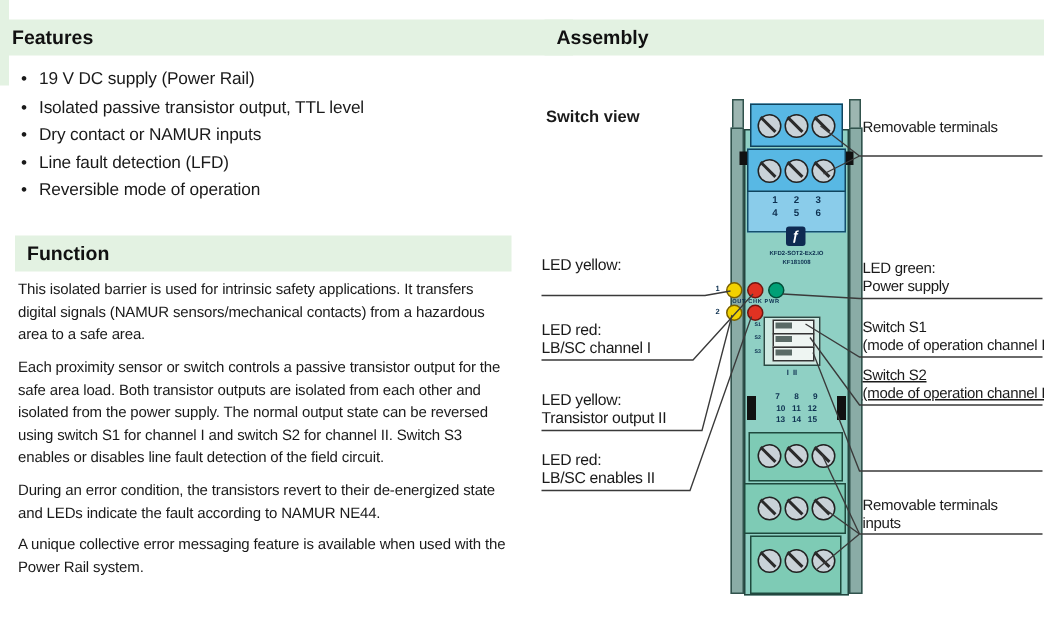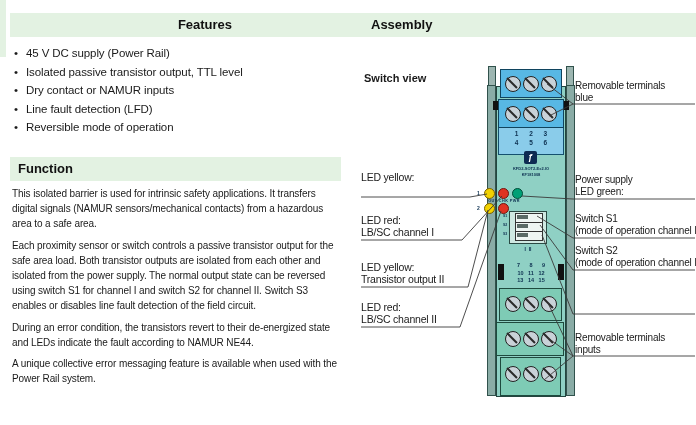--- a/index.html
+++ b/index.html
@@ -2,21 +2,21 @@
 <html><head>
 <meta charset="utf-8">
 <style>
   html,body{margin:0;padding:0;}
   body{width:696px;height:425px;background:#ffffff;font-family:"Liberation Sans",sans-serif;color:#1a1a1a;}
   .page{position:relative;width:696px;height:425px;overflow:hidden;background:#fff;}
 
   .edge-strip{position:absolute;left:0;top:0;width:6px;height:57px;background:#e3f2e2;}
 
   .section-bar{position:absolute;height:24px;background:#e3f2e2;box-sizing:border-box;padding:4px 0 0 8px;font-size:13px;font-weight:bold;color:#111;}
-  #bar-features{left:10px;top:13px;width:382px;text-align:center;}
+  #bar-features{left:0;top:13px;width:382px;}
   #bar-function{left:10px;top:157px;width:331px;}
   #bar-assembly{left:363px;top:13px;width:333px;}
 
   ul.features{position:absolute;left:14px;top:44px;width:322px;margin:0;padding:0;list-style:none;}
   ul.features li{font-size:11.5px;line-height:18.5px;padding-left:12px;position:relative;letter-spacing:-0.1px;}
   ul.features li::before{content:"•";position:absolute;left:0;top:0;}
 
   .paragraphs{position:absolute;left:12px;top:186px;width:330px;}
   .paragraphs p{margin:0 0 6px 0;font-size:10px;line-height:15.2px;letter-spacing:-0.1px;}
 
@@ -55,21 +55,21 @@
 
 <div class="page">
 
   <div class="edge-strip"></div>
 
   <div class="section-bar" id="bar-features">
     <span>Features</span>
   </div>
 
   <ul class="features">
-    <li>45 V DC supply (Power Rail)</li>
+    <li>19 V DC supply (Power Rail)</li>
     <li>Isolated passive transistor output, TTL level</li>
     <li>Dry contact or NAMUR inputs</li>
     <li>Line fault detection (LFD)</li>
     <li>Reversible mode of operation</li>
   </ul>
 
   <div class="section-bar" id="bar-function">
     <span>Function</span>
   </div>
 
@@ -161,36 +161,35 @@
   <div class="callout co-left" style="top:215px;">
     <span>LED red:</span>
     <span>LB/SC channel I</span>
   </div>
   <div class="callout co-left" style="top:262px;">
     <span>LED yellow:</span>
     <span>Transistor output II</span>
   </div>
   <div class="callout co-left" style="top:302px;">
     <span>LED red:</span>
-    <span>LB/SC channel II</span>
+    <span>LB/SC enables II</span>
   </div>
 
   <div class="callout co-right" style="top:80px;">
     <span>Removable terminals</span>
-    <span>blue</span>
   </div>
   <div class="callout co-right" style="top:174px;">
+    <span>LED green:</span>
     <span>Power supply</span>
-    <span>LED green:</span>
   </div>
   <div class="callout co-right" style="top:213px;">
     <span>Switch S1</span>
     <span>(mode of operation channel I)</span>
   </div>
-  <div class="callout co-right" style="top:245px;">
+  <div class="callout co-right" style="top:245px;text-decoration:underline;">
     <span>Switch S2</span>
     <span>(mode of operation channel II)</span>
   </div>
   <div class="callout co-right" style="top:332px;">
     <span>Removable terminals</span>
     <span>inputs</span>
   </div>
 
   <svg class="leaders" width="696" height="425" viewBox="0 0 696 425">
     <g stroke="#3a3a3a" stroke-width="0.9" fill="none">

